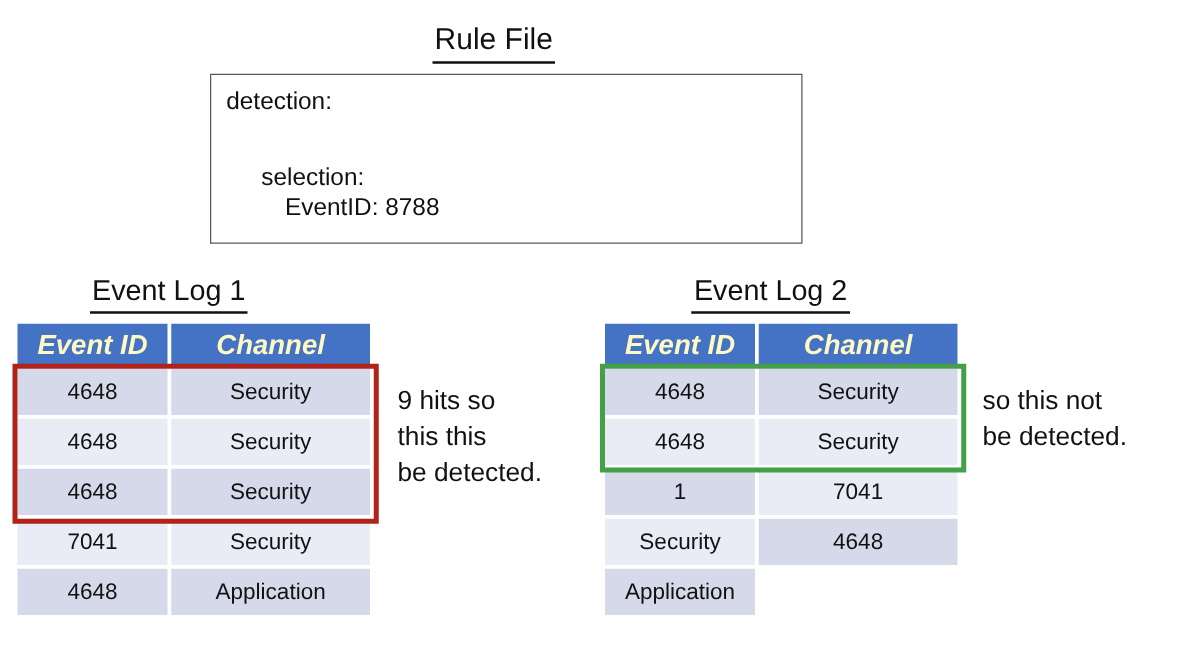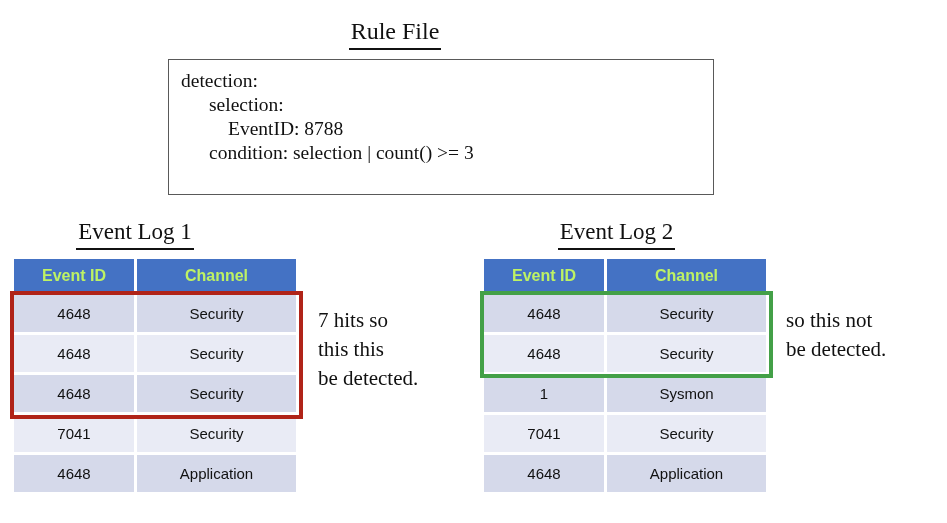--- a/index.html
+++ b/index.html
@@ -1,52 +1,52 @@
 <!DOCTYPE html>
 <html style="--header-blue: #4472C4; --row-dark: #D5D9EA; --row-light: #E9EBF5; --highlight-red: #B02318; --highlight-green: #43A047; --box-border: #595959;"><head>
 <meta charset="utf-8">
 <style>
   html,body { margin:0; padding:0; background:#fff; }
   .canvas {
     position:relative; width:947px; height:523px; background:#ffffff;
     font-family:"Liberation Sans", sans-serif; color:#111;
     overflow:hidden;
   }
-  .abs { position:absolute;font-family:Liberation Serif, serif; }
+  .abs { position:absolute; }
 
   
   .section-title { text-align:center; white-space:nowrap; }
   .rule-title { left:168px; top:18px; width:454px; font-size:24px; }
   .log1-title { left:14px;  top:219px; width:242px; font-size:23px; }
   .log2-title { left:484px; top:219px; width:265px; font-size:23px;text-align:center; }
   .underline { display:inline-block; border-bottom:2px solid #111; padding:0 2px 3px 2px; }
 
   
   .rule-box {
-    left:168px; top:59px; width:546px; height:136px;
+    left:168px; top:59px; width:474px; height:136px;
     border:1.5px solid var(--box-border,#595959); box-sizing:border-box;
     padding:9px 8px 0 12px; font-size:19.5px; line-height:24px; white-space:nowrap;
   }
-  .ind-1 { padding-left:28px; }
+  .ind-1 { padding-left:28px;margin-top:37px; }
   .ind-2 { padding-left:47px; }
 
   
   .etable {
     position:absolute; top:259px;
     display:grid; grid-template-columns:120px 159px; gap:3px;
   }
   .etable-log1 { left:14px; }
   .etable-log2 { left:484px; }
   .th {
-    background:var(--header-blue,#4472C4); color:#bef264; font-weight:700;
-    font-size:16px; height:33px;
-    display:flex; align-items:center; justify-content:center;
+    background:var(--header-blue,#4472C4); color:#fef9c3; font-weight:700;
+    font-size:22px; height:33px;
+    display:flex; align-items:center; justify-content:center;font-style:italic;
   }
   .td {
-    font-size:15px; height:37px;
+    font-size:18px; height:37px;
     display:flex; align-items:center; justify-content:center;
   }
   .dark  { background:var(--row-dark,#D5D9EA); }
   .light { background:var(--row-light,#E9EBF5); }
 
   
   .hl { position:absolute; box-sizing:border-box; border-style:solid; border-width:4px;
         background:transparent; pointer-events:none; }
   .hl-red   { left:10px;  top:291px; width:293px; height:128px; border-color:var(--highlight-red,#B02318); }
   .hl-green { left:480px; top:291px; width:293px; height:87px;  border-color:var(--highlight-green,#43A047); }
@@ -61,21 +61,20 @@
 
 <div class="canvas">
 
   <div class="abs section-title rule-title">
     <span class="underline">Rule File</span>
   </div>
   <div class="abs rule-box">
     <div class="ind-0">detection:</div>
     <div class="ind-1">selection:</div>
     <div class="ind-2">EventID: 8788</div>
-    <div class="ind-1">condition: selection | count() &gt;= 3</div>
   </div>
 
   <div class="abs section-title log1-title">
     <span class="underline">Event Log 1</span>
   </div>
   <div class="etable etable-log1">
     <div class="th">Event ID</div>
     <div class="th">Channel</div>
 
     <div class="td dark">4648</div>
@@ -84,38 +83,37 @@
     <div class="td light">Security</div>
     <div class="td dark">4648</div>
     <div class="td dark">Security</div>
     <div class="td light">7041</div>
     <div class="td light">Security</div>
     <div class="td dark">4648</div>
     <div class="td dark">Application</div>
   </div>
   <div class="hl hl-red"></div>
   <div class="abs note note-log1">
-    <div>7 hits so</div>
+    <div>9 hits so</div>
     <div>this this</div>
     <div>be detected.</div>
   </div>
 
   <div class="abs section-title log2-title">
     <span class="underline">Event Log 2</span>
   </div>
   <div class="etable etable-log2">
     <div class="th">Event ID</div>
     <div class="th">Channel</div>
 
     <div class="td dark">4648</div>
     <div class="td dark">Security</div>
     <div class="td light">4648</div>
     <div class="td light">Security</div>
     <div class="td dark">1</div>
-    <div class="td dark">Sysmon</div>
     <div class="td light">7041</div>
     <div class="td light">Security</div>
     <div class="td dark">4648</div>
     <div class="td dark">Application</div>
   </div>
   <div class="hl hl-green"></div>
   <div class="abs note note-log2">
     <div>so this not</div>
     <div>be detected.</div>
   </div>

